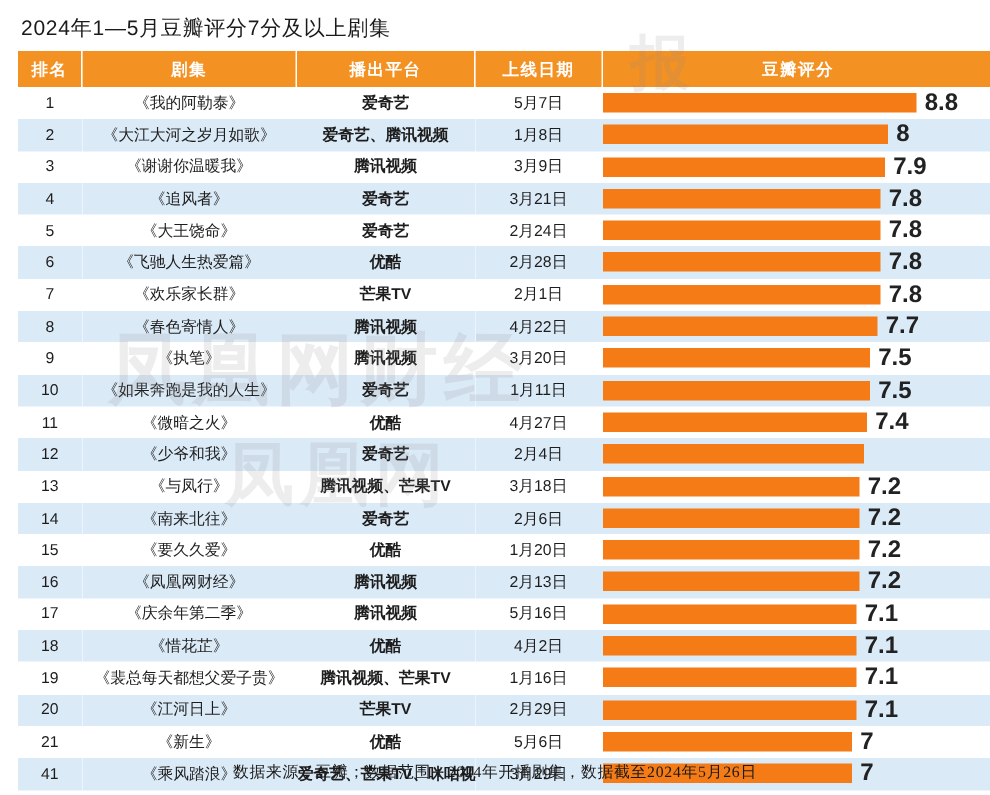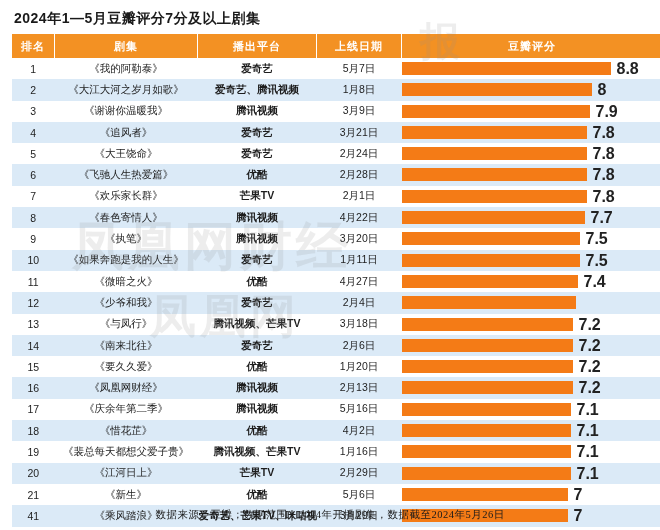--- a/index.html
+++ b/index.html
@@ -31,21 +31,21 @@
     white-space: nowrap;
     letter-spacing: 4px;
   }
   #wm1 { left: 72px; top: 212px; font-size: 52px; }
   #wm2 { left: 420px; top: 14px; font-size: 40px; }
   #wm3 { left: 150px; top: 286px; font-size: 46px; }
 
   .title-bar {
     padding: 10px 14px 6px 14px;
     font-size: 14px;
-    font-weight: bold;
+    font-weight: normal;
     color: #1a1a1a;
     letter-spacing: 0.5px;
   }
   table.chart {
     width: 636px;
     margin: 0 12px;
     border-collapse: collapse;
     table-layout: fixed;
     position: relative;
     z-index: 2;

